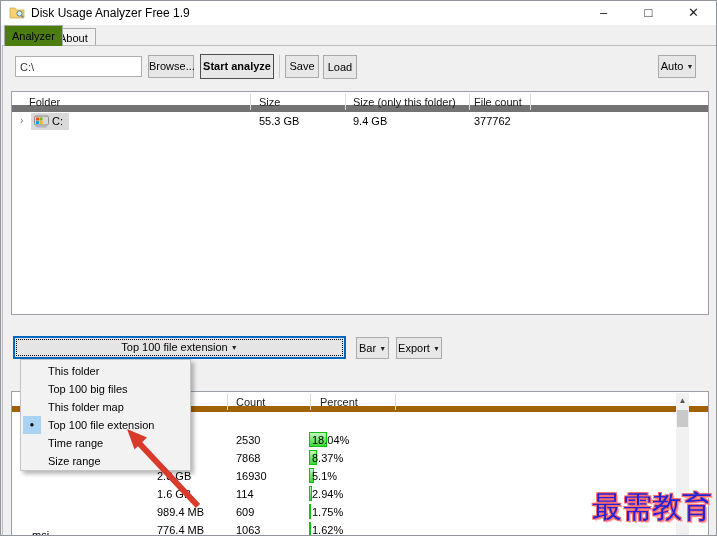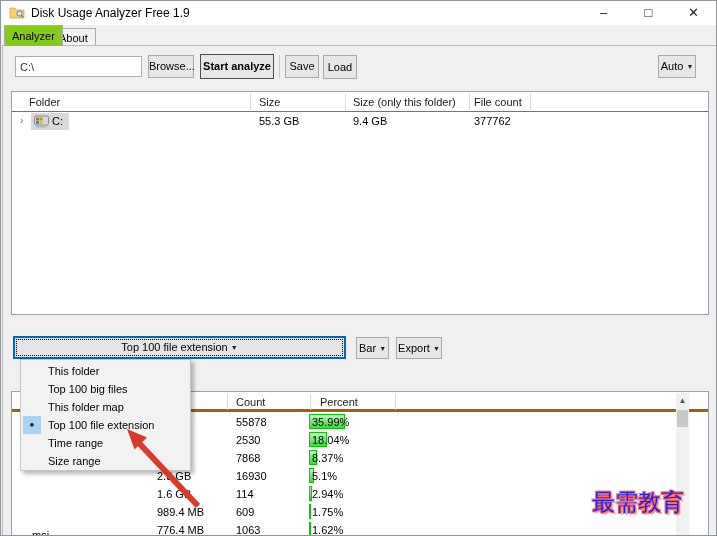--- a/index.html
+++ b/index.html
@@ -13,21 +13,21 @@
   .app-icon { position:absolute; left:8px; top:4px; width:16px; height:16px; }
   .title-text { position:absolute; left:30px; top:0; line-height:24px; font-size:12px; }
   .winbtn { position:absolute; top:0; height:24px; width:45px; text-align:center;
             line-height:24px; font-size:13px; color:#222; }
   .winbtn.min { right:90px; } .winbtn.max { right:45px; } .winbtn.close { right:0; }
 
   
   .tabstrip { position:absolute; left:0; top:24px; width:100%; height:20px; }
   .tab { position:absolute; top:2px; height:18px; padding:0 7px; line-height:18px;
          background:#f2f2f2; border:1px solid #ababab; border-bottom:none; }
-  .tab.active { top:0; height:21px; line-height:20px; background:#84cc16; z-index:2; }
+  .tab.active { top:0; height:21px; line-height:20px; background:#4d7c0f; z-index:2; }
   .tab-analyzer { left:3px; } .tab-about { left:50px; top:3px; height:17px; }
   .page { position:absolute; left:1px; top:44px; width:715px; height:491px;
           background:#f0f0f0; border:1px solid #bcbcbc; border-bottom:none; }
 
   
   .path-input { position:absolute; left:14px; top:55px; width:127px; height:21px;
                 border:1px solid #aeaeae; background:#fff; font-family:inherit;
                 font-size:11px; padding:0 4px; color:#333; }
   .btn { position:absolute; background:#e7e7e7; border:1px solid #a9a9a9; font-size:11px;
          text-align:center; color:#000; font-family:inherit; }
@@ -39,41 +39,41 @@
   .btn-load { left:322px; top:54px; width:34px; height:24px; line-height:21px; }
   .btn-auto { left:657px; top:54px; width:38px; height:23px; line-height:21px; }
   .caret { font-size:7px; vertical-align:1px; color:#222; }
 
   
   .toptable { position:absolute; left:10px; top:90px; width:698px; height:224px;
               background:#fff; border:1px solid #9aa0a6; }
   .hdr-cell { position:absolute; top:3px; height:14px; line-height:14px; color:#1a1a1a; }
   .vline { position:absolute; top:2px; width:1px; height:16px; background:#dcdcdc; }
   .hdr-row { position:absolute; left:0; top:0; width:100%; height:20px;
-             border-bottom:1px solid #737373; }
+             border-bottom:7px solid #737373; }
   .f-row { position:absolute; left:0; top:21px; width:100%; height:17px; }
   .chevron { position:absolute; left:8px; top:2px; color:#6e6e6e; font-size:10px; }
   .f-sel { position:absolute; left:19px; top:0; width:38px; height:17px; background:#d9d9d9; }
   .drive-icon { position:absolute; left:22px; top:2px; }
   .f-name { position:absolute; left:40px; top:2px; }
   .cell-size { left:247px; } .cell-sizeonly { left:341px; } .cell-count { left:462px; }
   .f-cell { position:absolute; top:2px; }
 
   
   .btn-view { left:12px; top:335px; width:333px; height:23px; line-height:19px;
               border:2px solid #0067c0; outline:1px dotted #000; outline-offset:-4px;
               background:#e5e5e5; }
   .btn-bar    { left:355px; top:336px; width:33px; height:22px; line-height:20px; }
   .btn-export { left:395px; top:336px; width:46px; height:22px; line-height:20px; }
 
   
   .bottable { position:absolute; left:10px; top:390px; width:698px; height:146px;
               background:#fff; border:1px solid #9aa0a6; border-bottom:none; }
   .b-hdr { position:absolute; left:0; top:0; width:100%; height:20px;
-           border-bottom:3px solid #a16207; }
+           border-bottom:6px solid #a16207; }
   .xrow { position:absolute; left:0; width:100%; height:18px; }
   .c-ext  { position:absolute; left:20px;  top:16px;margin-top:28px; }
   .c-size { position:absolute; left:145px; top:3px; }
   .c-count{ position:absolute; left:224px; top:3px; }
   .c-bar  { position:absolute; left:297px; top:1px; height:15px;
             background:linear-gradient(180deg,#c9f6c6,#7dea79 45%,#3fd83c);
             border:1px solid #0cc00c; }
   .c-pct  { position:absolute; left:300px; top:3px; }
 
   
@@ -84,21 +84,21 @@
 
   
   .menu { position:absolute; left:19px; top:358px; width:171px; height:112px; background:#f2f2f2;
           border:1px solid #c5c5c5; box-shadow:3px 3px 4px rgba(0,0,0,0.28); z-index:20; padding-top:2px; }
   .menu-item { position:relative; height:18px; line-height:18px; padding-left:27px; }
   .mi-check { position:absolute; left:2px; top:0; width:18px; height:18px; background:#a9d2f3;
               text-align:center; line-height:17px; font-size:8px; color:#111; }
 
   
   .arrow-svg { position:absolute; left:0; top:0; z-index:30; pointer-events:none; }
-  .watermark { position:absolute; left:591px; top:486px; z-index:40; font-size:23px;
+  .watermark { position:absolute; left:591px; top:486px; z-index:40; font-size:30px;
                font-family:"Liberation Serif","DejaVu Serif",serif; color:#2222d8;
                text-shadow:-1px -1px 0 #ff6a6a, 1px -1px 0 #ff6a6a, -1px 1px 0 #ff6a6a,
                             1px 1px 0 #ff6a6a, 2px 2px 0 #ffb0b0; letter-spacing:0; }
 </style>
 </head>
 <body>
 
 <div class="window">
 
   <div class="titlebar">
@@ -174,27 +174,20 @@
 
   <div class="bottable">
     <div class="b-hdr">
       <span class="vline" style="left:215px"></span>
       <span class="hdr-cell" style="left:224px">Count</span>
       <span class="vline" style="left:298px"></span>
       <span class="hdr-cell" style="left:308px">Percent</span>
       <span class="vline" style="left:383px"></span>
     </div>
 
-    <div class="xrow" style="top:21px">
-      <span class="c-ext"></span>
-      <span class="c-size"></span>
-      <span class="c-count">55878</span>
-      <span class="c-bar" style="width: 36px;"></span>
-      <span class="c-pct">35.99%</span>
-    </div>
     <div class="xrow" style="top:39px">
       <span class="c-ext"></span>
       <span class="c-size"></span>
       <span class="c-count">2530</span>
       <span class="c-bar" style="width: 18px;"></span>
       <span class="c-pct">18.04%</span>
     </div>
     <div class="xrow" style="top:57px">
       <span class="c-ext"></span>
       <span class="c-size"></span>

